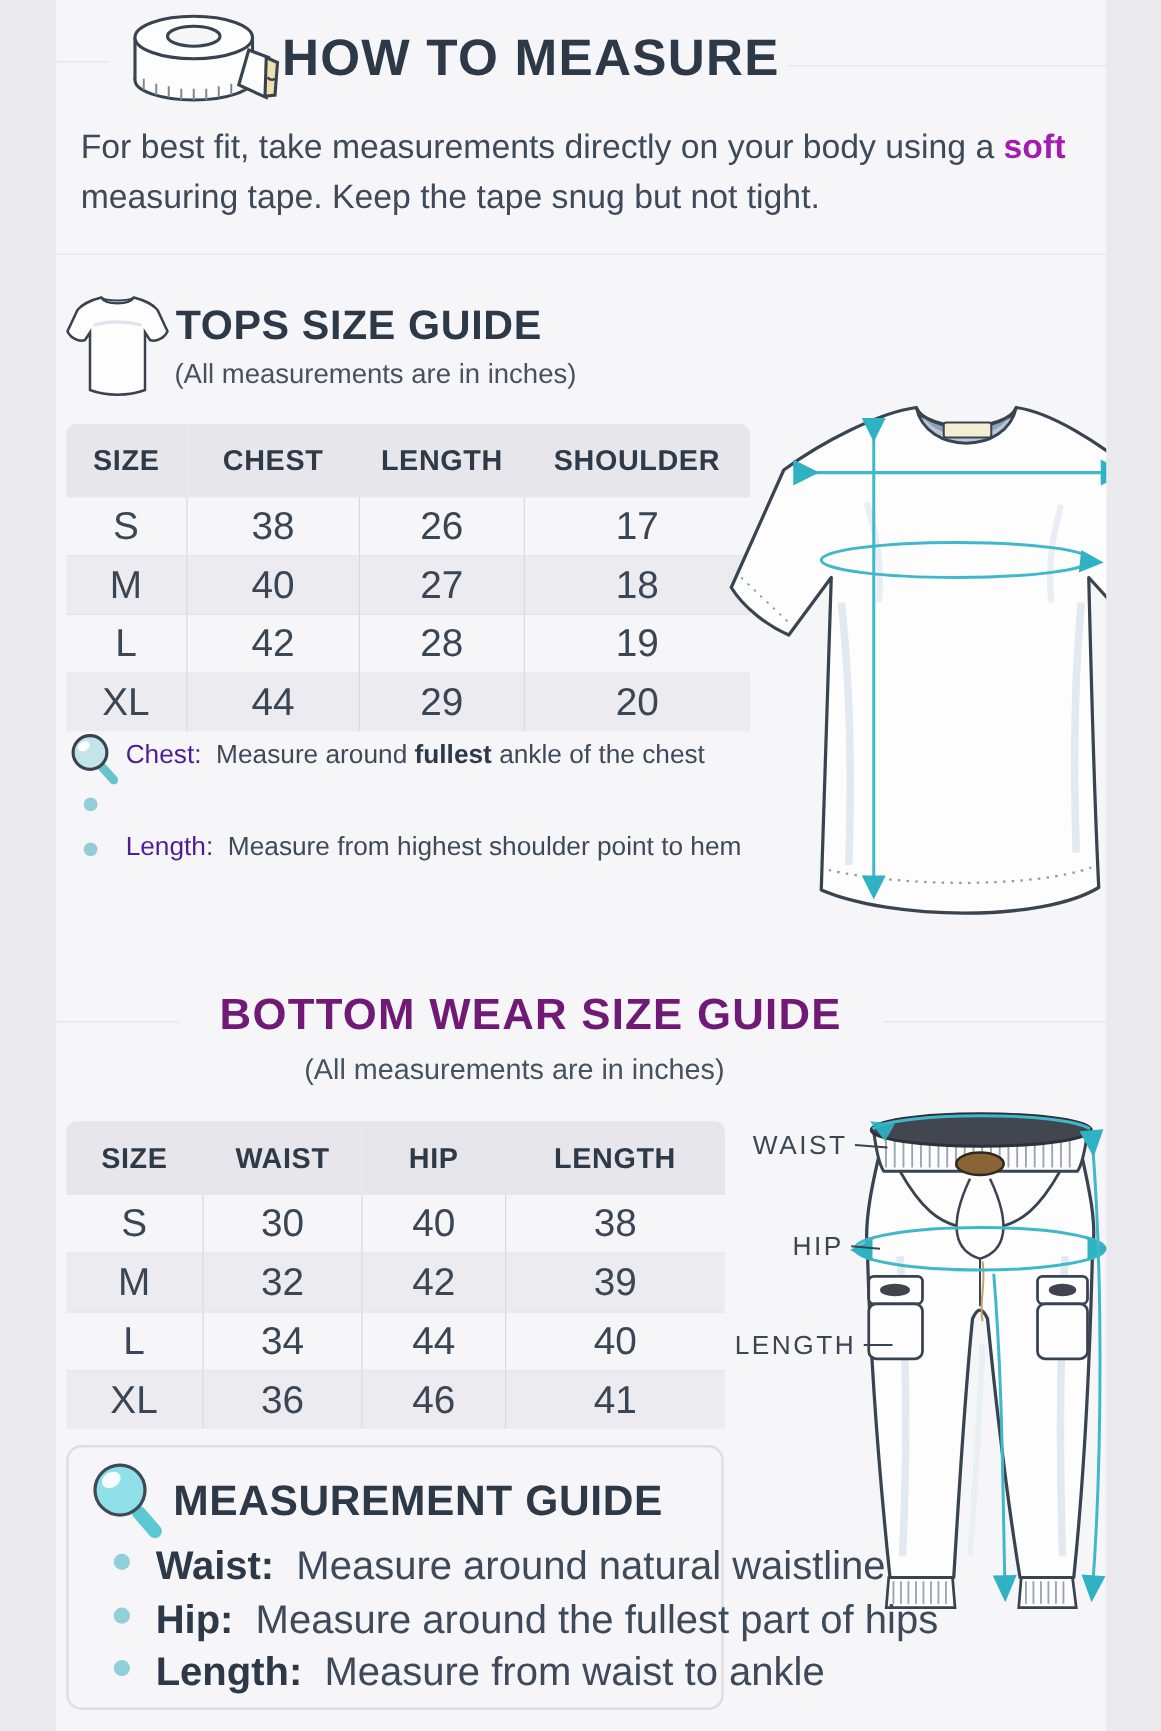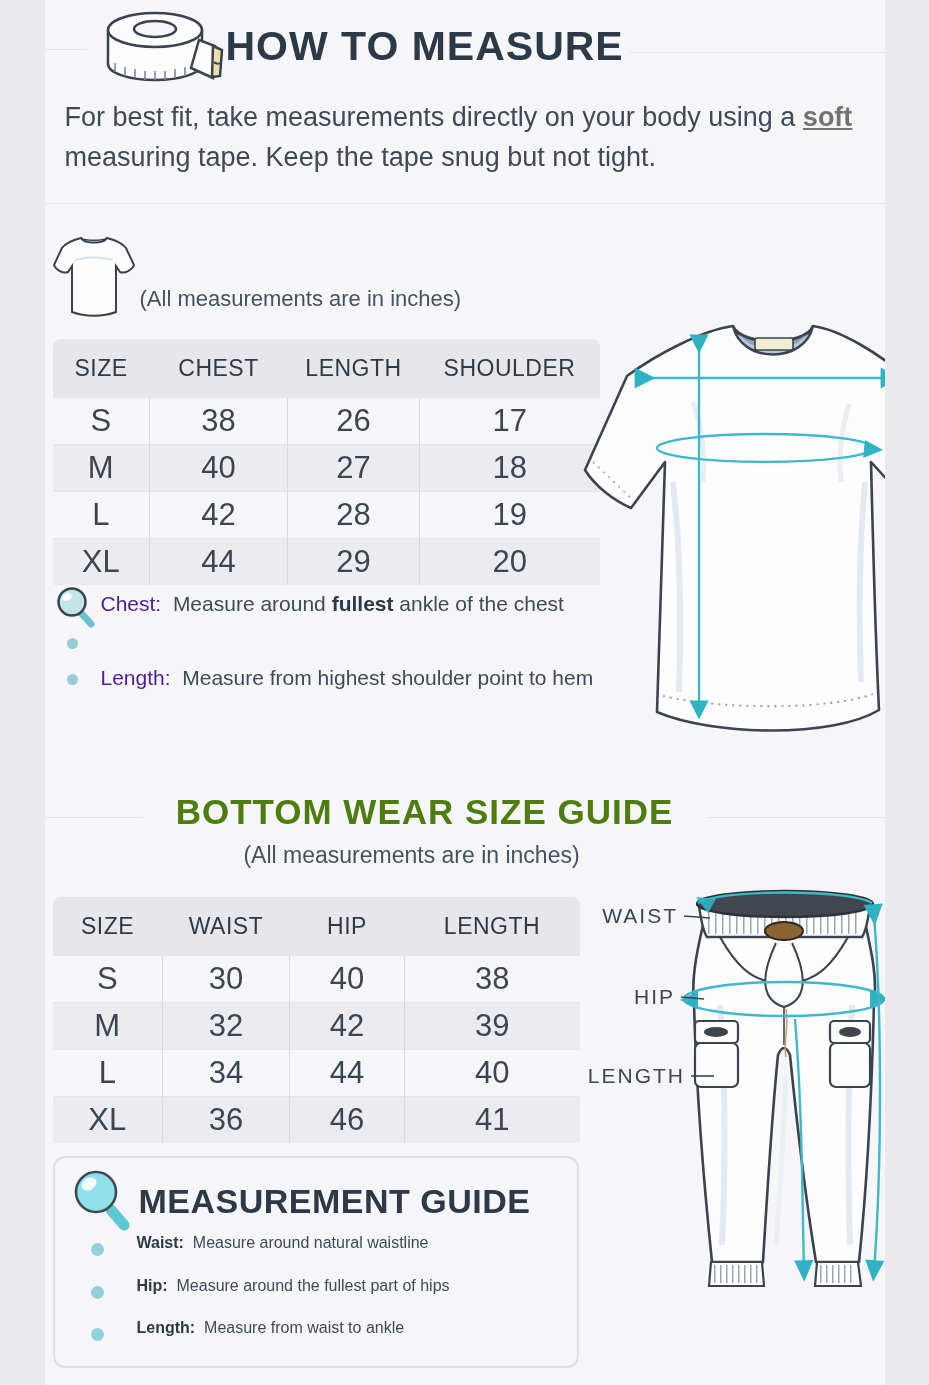--- a/index.html
+++ b/index.html
@@ -14,47 +14,47 @@
 
   
   .header-title{
     position:absolute;left:181px;top:23px;
     font-size:41px;font-weight:bold;letter-spacing:1px;color:#2d3947;
   }
   .intro{
     position:absolute;left:20px;top:97px;width:862px;
     font-size:27px;line-height:40px;color:#3e4a59;
   }
-  .intro b{color:#737373;text-decoration:underline;}
+  .intro b{color:#a21caf;}
 
   
   .tops-title{
     position:absolute;left:96px;top:241px;
     font-size:33px;font-weight:bold;letter-spacing:.5px;color:#2d3947;
   }
   .tops-subtitle{
     position:absolute;left:95px;top:286px;
     font-size:22px;color:#46525f;
   }
   .bottom-title{
     position:absolute;left:0;top:792px;width:760px;text-align:center;
-    font-size:35px;font-weight:bold;letter-spacing:1px;color:#4d7c0f;
+    font-size:35px;font-weight:bold;letter-spacing:1px;color:#701a75;
   }
   .bottom-subtitle{
     position:absolute;left:0;top:842px;width:734px;text-align:center;
     font-size:23px;color:#46525f;
   }
 
   
   table.size-table{
     position:absolute;border-collapse:collapse;table-layout:fixed;
     text-align:center;
   }
   table.size-table thead th{
-    background:#e7e7eb;font-size:23px;font-weight:normal;color:#2e3a48;
+    background:#e7e7eb;font-size:23px;font-weight:bold;color:#2e3a48;
     height:35px;letter-spacing:.5px;padding:12px;
   }
   table.size-table thead th:first-child{border-top-left-radius:8px;}
   table.size-table thead th:last-child{border-top-right-radius:8px;}
   table.size-table td{
     font-size:31px;color:#3b4654;height:46px;padding:0;font-weight:400;
   }
   table.size-table td + td{border-left:1px solid #d9d9df;}
   table.size-table tbody tr + tr{border-top:1px solid #e4e4e9;}
   table.size-table tbody tr:nth-child(even){background:#ececf0;}
@@ -72,21 +72,21 @@
 
   
   .guide-box{
     position:absolute;left:8px;top:1156px;width:522px;height:208px;
     border:2px solid #dedee4;border-radius:12px;background:#f6f6f8;
   }
   .guide-title{
     position:absolute;left:94px;top:1182px;
     font-size:34px;font-weight:bold;letter-spacing:.5px;color:#2d3947;
   }
-  .guide-item{position:absolute;left:92px;font-size:16px;color:#3e4a59;white-space:nowrap;}
+  .guide-item{position:absolute;left:80px;font-size:32px;color:#3e4a59;white-space:nowrap;}
   .guide-item .lbl{font-weight:bold;color:#2d3947;}
   .gdot{
     position:absolute;left:46px;width:13px;height:13px;border-radius:50%;
     background:#8fd0da;
   }
   svg{display:block;overflow:visible;}
 </style>
 </head>
 <body>
 
@@ -113,20 +113,21 @@
     <span>For best fit, take measurements directly on your body using a </span><b>soft</b><span> measuring tape. Keep the tape snug but not tight.</span>
   </div>
 
   <div class="hline" style="left:0;top:203px;width:929px;background:#e7e7eb;"></div>
 
   <svg class="abs" style="left:6px;top:230px;" width="84" height="90" viewBox="0 0 84 90">
     <path d="M30 8 C22 10 14 14 11 18 L3 35 C5 40 12 44 17 42 L21 36 L21 82 C34 87 52 87 65 82 L65 36 L69 42 C74 44 81 40 83 35 L75 18 C72 14 64 10 56 8 C52 14 34 14 30 8 Z" fill="#fdfdfe" stroke="#39434f" stroke-width="2"></path>
     <path d="M30 8 C34 14 52 14 56 8 C52 11 34 11 30 8 Z" fill="#aebdcd" stroke="#39434f" stroke-width="1.5"></path>
     <path d="M24 30 q18 -5 38 0" stroke="#dde4eb" stroke-width="2.5" fill="none"></path>
   </svg>
+  <div class="tops-title">TOPS SIZE GUIDE</div>
   <div class="tops-subtitle">(All measurements are in inches)</div>
 
   <table class="size-table" id="tops-table">
     <colgroup>
         <col style="width:97px">
         <col style="width:138px">
         <col style="width:132px">
         <col style="width:180px">
       </colgroup>
     <thead>

